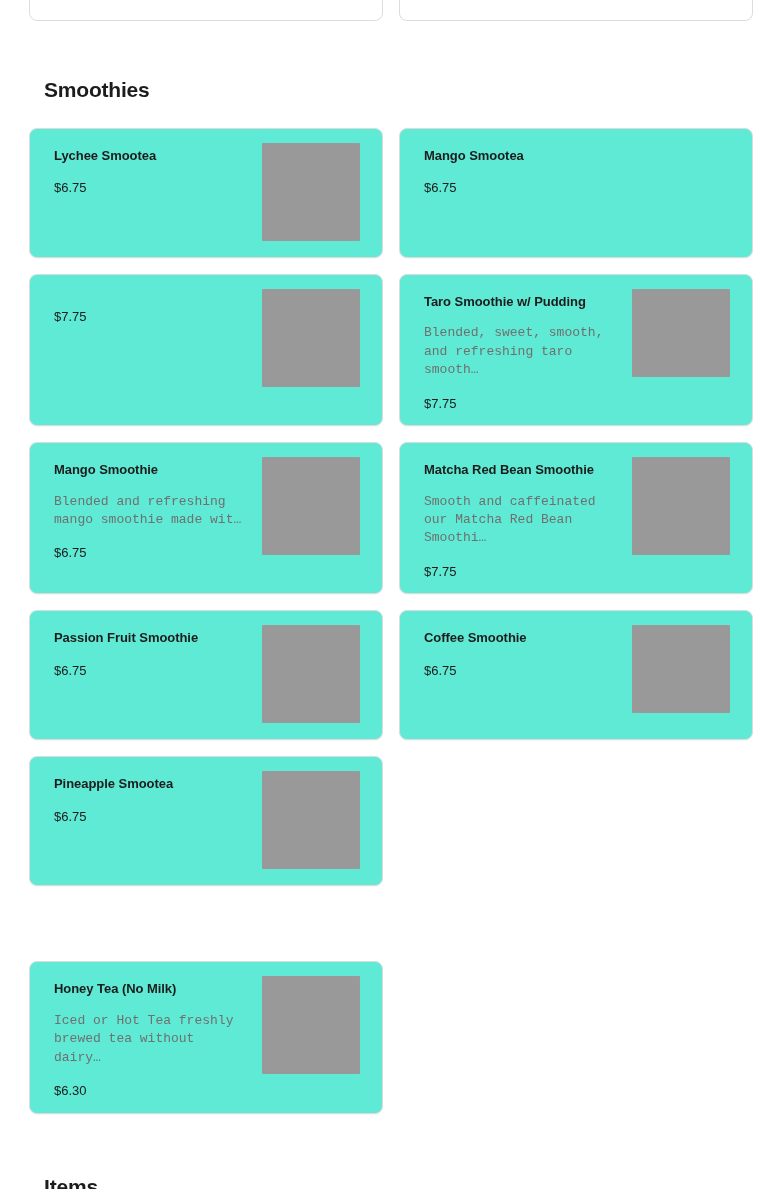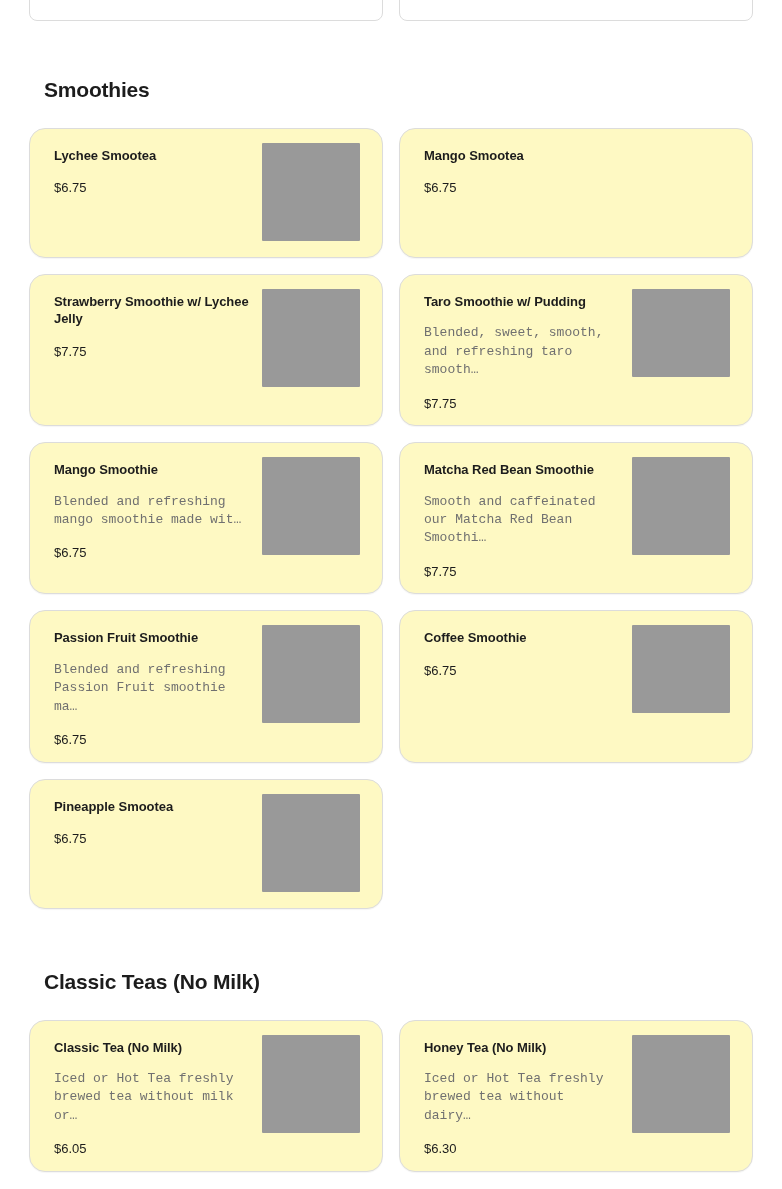--- a/index.html
+++ b/index.html
@@ -58,23 +58,23 @@
 
   
   .card-grid {
     display: flex;
     flex-wrap: wrap;
     gap: 16px;
     margin-top: 28px;
   }
   .card {
     width: calc((100% - 16px) / 2);
-    background: #fef9c3;
+    background: #5eead4;
     border: 1px solid #dcdcdc;
-    border-radius: 16px;
+    border-radius: 8px;
     box-shadow: 0 1px 1px rgba(0,0,0,0.04);
     padding: 14px 22px 14px 24px;
     display: flex;
     align-items: flex-start;
     justify-content: space-between;
     gap: 12px;
     min-height: 130px;
   }
   .card-text {
     flex: 1 1 auto;
@@ -148,21 +148,20 @@
       <div class="card">
         <div class="card-text">
           <p class="card-title">Mango Smootea</p>
           <p class="card-price">$6.75</p>
         </div>
         <div class="card-media none"></div>
       </div>
 
       <div class="card">
         <div class="card-text">
-          <p class="card-title">Strawberry Smoothie w/ Lychee Jelly</p>
           <p class="card-price">$7.75</p>
         </div>
         <div class="card-media"></div>
       </div>
 
       <div class="card">
         <div class="card-text">
           <p class="card-title">Taro Smoothie w/ Pudding</p>
           <p class="card-desc">Blended, sweet, smooth, and refreshing taro smooth…</p>
           <p class="card-price">$7.75</p>
@@ -184,21 +183,20 @@
           <p class="card-title">Matcha Red Bean Smoothie</p>
           <p class="card-desc">Smooth and caffeinated our Matcha Red Bean Smoothi…</p>
           <p class="card-price">$7.75</p>
         </div>
         <div class="card-media"></div>
       </div>
 
       <div class="card">
         <div class="card-text">
           <p class="card-title">Passion Fruit Smoothie</p>
-          <p class="card-desc">Blended and refreshing Passion Fruit smoothie ma…</p>
           <p class="card-price">$6.75</p>
         </div>
         <div class="card-media"></div>
       </div>
 
       <div class="card">
         <div class="card-text">
           <p class="card-title">Coffee Smoothie</p>
           <p class="card-price">$6.75</p>
         </div>
@@ -210,31 +208,22 @@
           <p class="card-title">Pineapple Smootea</p>
           <p class="card-price">$6.75</p>
         </div>
         <div class="card-media"></div>
       </div>
 
     </div>
   </section>
 
   <section class="section sec-classic">
-    <h2 class="section-title">Classic Teas (No Milk)</h2>
     <div class="card-grid">
 
-      <div class="card">
-        <div class="card-text">
-          <p class="card-title">Classic Tea (No Milk)</p>
-          <p class="card-desc">Iced or Hot Tea freshly brewed tea without milk or…</p>
-          <p class="card-price">$6.05</p>
-        </div>
-        <div class="card-media"></div>
-      </div>
 
       <div class="card">
         <div class="card-text">
           <p class="card-title">Honey Tea (No Milk)</p>
           <p class="card-desc">Iced or Hot Tea freshly brewed tea without dairy…</p>
           <p class="card-price">$6.30</p>
         </div>
         <div class="card-media"></div>
       </div>
 

